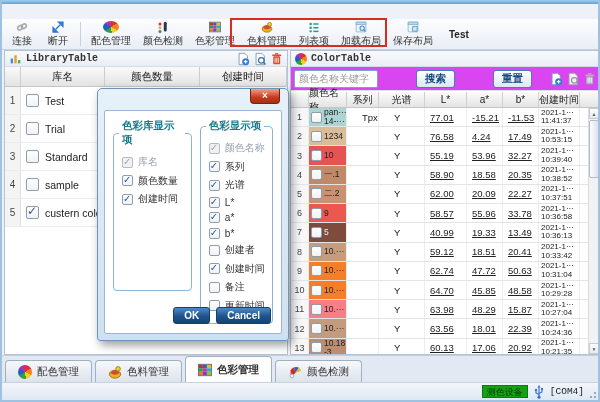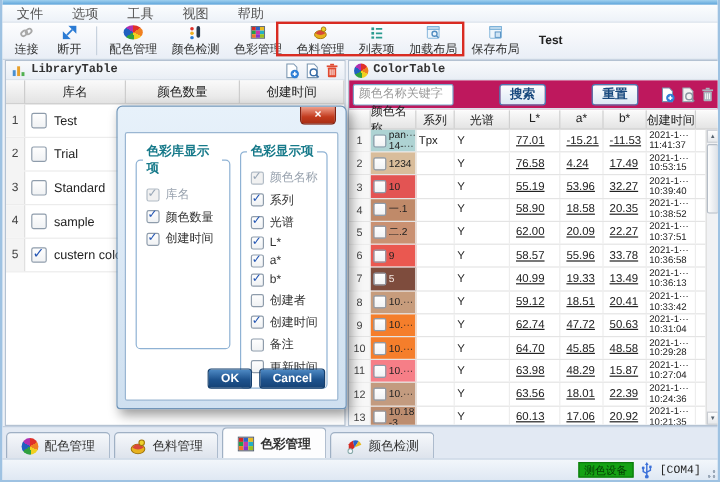--- a/index.html
+++ b/index.html
@@ -48,41 +48,41 @@
   
   .cb { width:13px; height:13px; background:linear-gradient(#fefefe,#f0f2f4); border:1px solid #8e9cab;
     border-radius:2px; position:relative; flex:0 0 auto; }
   .cb.checked::after { content:"✓"; position:absolute; left:0px; top:-3px; font-size:12px; font-weight:bold; color:#2456b4; }
   .cb.disabled { background:#f1f1f1; border-color:#b2bcc6; }
   .cb.disabled.checked::after { color:#98a6b6; }
   .cbs { width:11px; height:11px; }
   .cbs.checked::after { font-size:10px; top:-2px; }
   
   .search-row { display:flex; align-items:center; height:24px; gap:6px; padding:0 3px;
-    background:#be185d; border-bottom:1px solid #d8e0ea; }
+    background:#d946ef; border-bottom:1px solid #d8e0ea; }
   .search-input { width:84px; height:18px; border:1px solid #7ba3c8; border-radius:2px; font-size:10px;
     padding:0 4px; color:#333; font-family:inherit; }
   .search-input::placeholder { color:#999; }
   .sbtn { height:18px; min-width:32px; padding:0 8px; border:1px solid #4a7db5; border-radius:3px;
     background:linear-gradient(#fdfefe,#dce8f4); color:#18497e; font-weight:bold; font-size:10.5px; cursor:default;margin-left:32px; }
   
   .ctable { position:absolute; top:41px; left:0; right:0; bottom:0; }
   .ctable-header { display:flex; height:16px; background:linear-gradient(#fbfbfb,#e4e4e4);
     border-bottom:1px solid #c6c6c6; }
   .ctable-header span { display:flex; align-items:center; justify-content:center; font-size:10px;
     border-right:1px solid #d0d0d0; color:#222; }
   .c-num { width:18px; } .c-name { width:38px; } .c-series { width:32px; } .c-spec { width:46px; }
   .c-l { width:42px; } .c-a { width:36px; } .c-b { width:36px; } .c-date { width:41px; }
   .crows { position:absolute; top:16px; left:0; right:11px; bottom:0; overflow:hidden; }
   .crow { display:flex; height:19.23px; border-bottom:1px solid #e4e4e4; align-items:stretch; }
   .crow > span { border-right:1px solid #ededed; display:flex; align-items:center; font-size:9.5px; }
   .crow .c-num { justify-content:center; background:#f7f7f7; color:#444; font-size:9px; }
   .crow .c-name { gap:2px; padding-left:2px; overflow:hidden; }
   .crow .c-name .nm { font-size:8.5px; line-height:9px; white-space:pre-line; }
-  .crow .c-series,.crow .c-spec { padding-left:2px; }
+  .crow .c-series,.crow .c-spec { padding-left:15px; }
   .crow .c-l,.crow .c-a,.crow .c-b { padding-left:5px;text-decoration:underline; }
   .crow .c-date { font-size:8px; line-height:8.5px; white-space:pre-line; padding-left:2px; }
   
   .vscroll { position:absolute; top:16px; right:0; bottom:0; width:11px; background:#f1f2f4; border-left:1px solid #dcdcdc; }
   .varrow { height:11px; display:flex; align-items:center; justify-content:center; font-size:5px; color:#57636f;
     background:linear-gradient(#fdfdfd,#e7e9ec); border:1px solid #c8ccd2; }
   .varrow.down { position:absolute; bottom:0; left:0; right:0; }
   .vthumb { position:absolute; top:12px; left:0; right:0; height:58px; border:1px solid #b4bcc6;
     border-radius:2px; background:linear-gradient(90deg,#fdfdfd,#dde2e8); }
   
@@ -126,27 +126,20 @@
       radial-gradient(circle at 8px 8px,#9aa8b8 1px,transparent 1.3px),
       radial-gradient(circle at 8px 4px,#9aa8b8 1px,transparent 1.3px),
       radial-gradient(circle at 4px 8px,#9aa8b8 1px,transparent 1.3px); }
 </style>
 </head>
 <body>
 
 <div class="screen">
   <div class="titlestrip"></div>
 
-  <div class="menubar">
-    <span class="menuitem">文件</span>
-    <span class="menuitem">选项</span>
-    <span class="menuitem">工具</span>
-    <span class="menuitem">视图</span>
-    <span class="menuitem">帮助</span>
-  </div>
 
   <div class="toolbar">
     <div class="tbtn">
       <svg class="tbicon" viewBox="0 0 16 16">
         <g fill="none" stroke="#a8a8a8" stroke-width="2">
           <ellipse cx="5.5" cy="9" rx="3.6" ry="2.6" transform="rotate(-38 5.5 9)"></ellipse>
           <ellipse cx="10.5" cy="7" rx="3.6" ry="2.6" transform="rotate(-38 10.5 7)"></ellipse>
         </g>
       </svg>
       <span class="lbl">连接</span>

